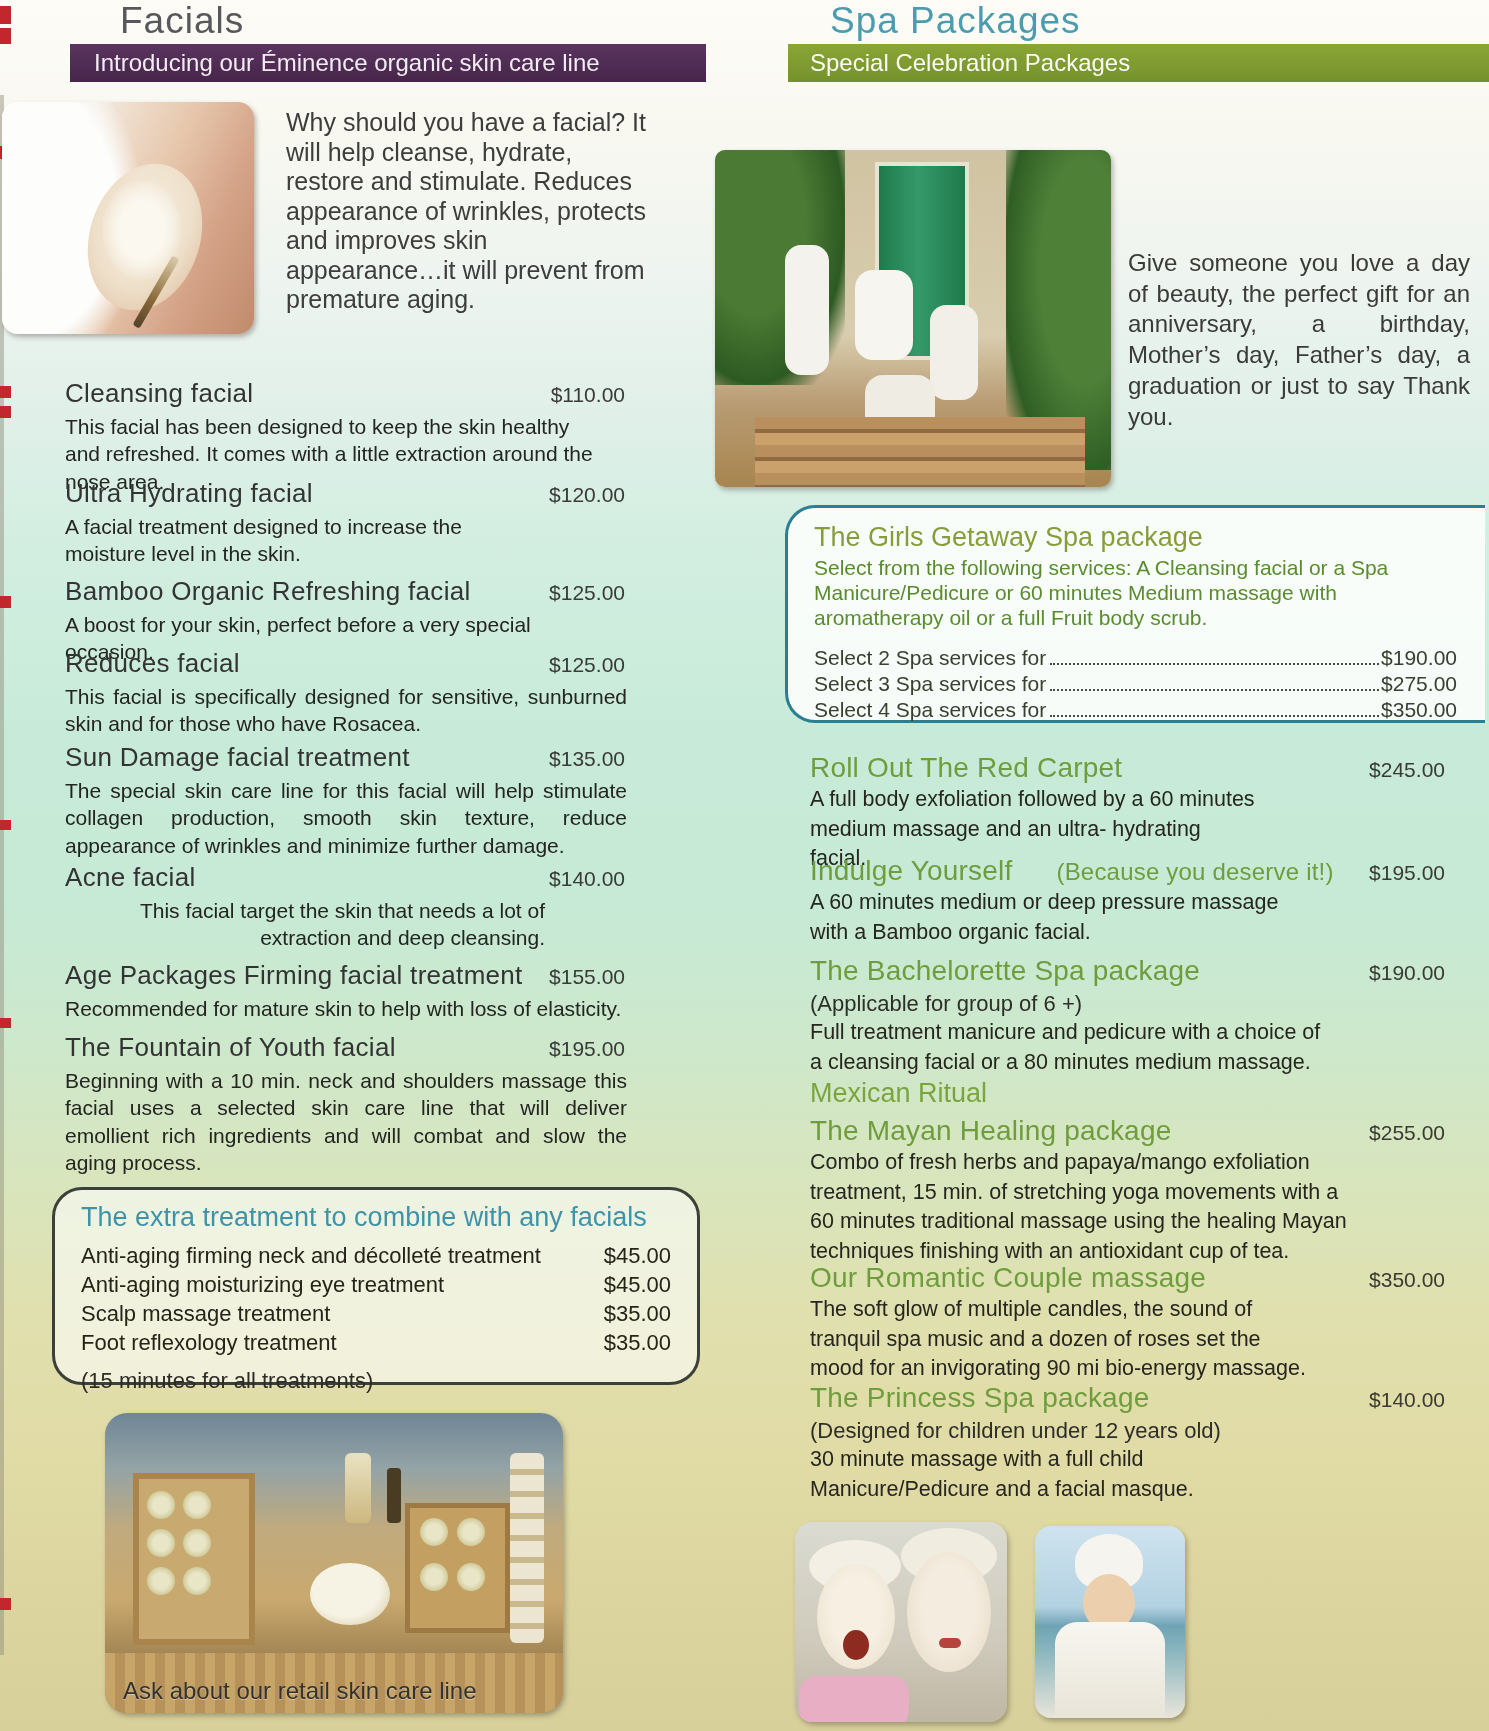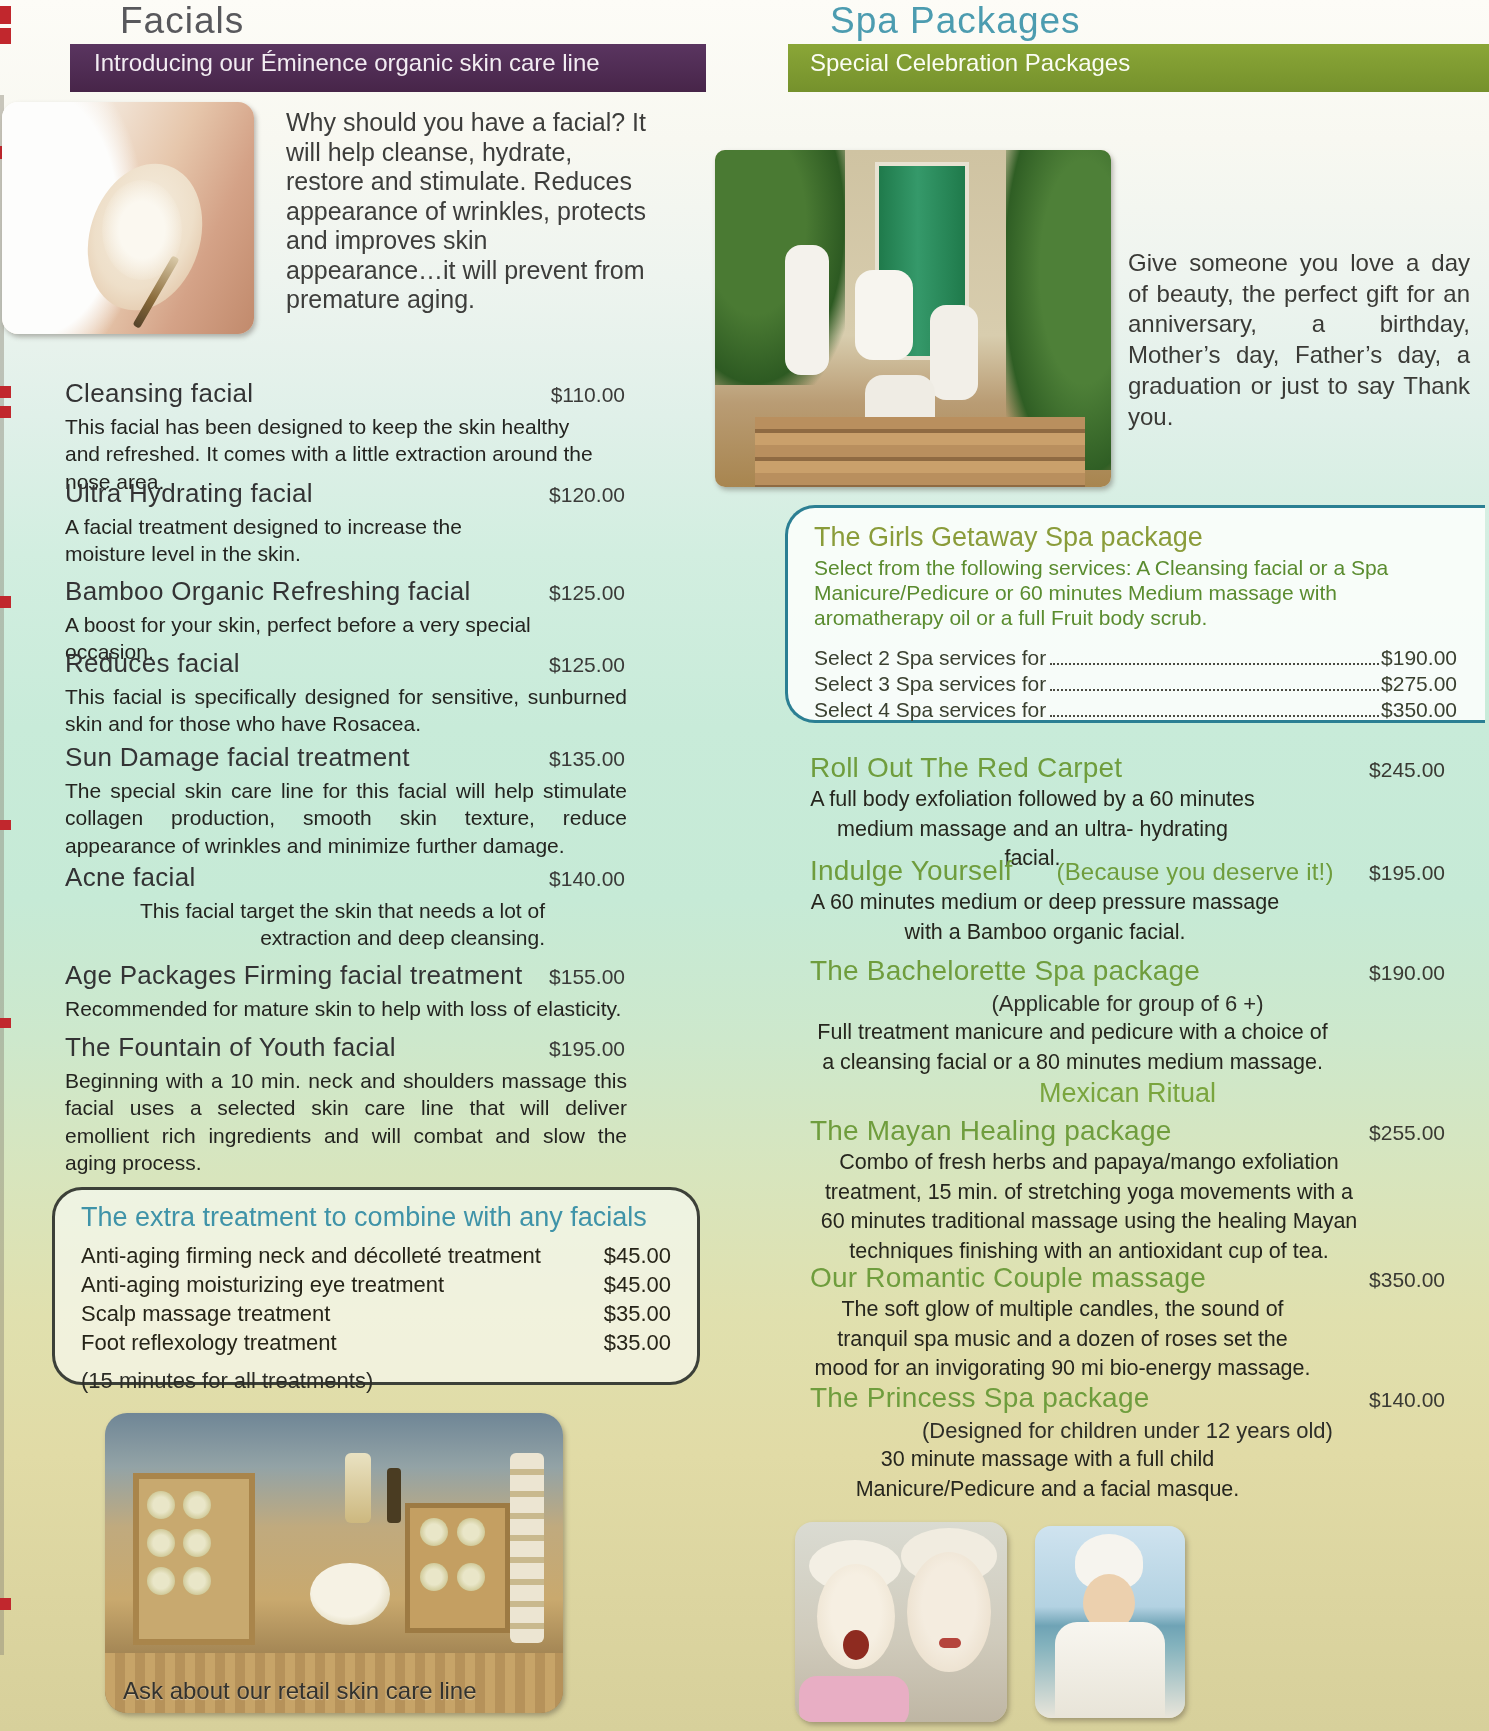--- a/index.html
+++ b/index.html
@@ -8,31 +8,31 @@
     font-family:"Liberation Sans","DejaVu Sans",sans-serif;
     background:linear-gradient(180deg,
       #fdfcf7 0%, #f8f8f1 8%, #eef4ef 16%, #e0f0e9 24%,
       #d2eee0 32%, #c8ebd9 42%, #c6ead6 52%, #cde8cc 60%,
       #d8e5bd 68%, #e0e0ae 76%, #e1dba6 84%, #dcd5a0 92%, #d7d09b 100%);
   }
   .abs{position:absolute;}
   
   .col-title{font-size:37px;letter-spacing:1px;color:#58585c;}
   .col-title.teal{color:#4c9cb0;}
-  .banner{height:48px;line-height:38px;color:#f2ecf2;font-size:24px;white-space:nowrap;overflow:hidden;}
+  .banner{height:38px;line-height:38px;color:#f2ecf2;font-size:24px;white-space:nowrap;overflow:hidden;}
   .banner.purple{background:linear-gradient(180deg,#5a3560,#472549);padding-left:24px;}
   .banner.green{background:linear-gradient(180deg,#8aa637,#75912c);color:#fbfdf4;padding-left:22px;}
   
   .fitem{left:65px;width:560px;}
   .fitem-head{display:flex;justify-content:space-between;align-items:baseline;}
   .fitem-name{font-size:26px;color:#333334;letter-spacing:.3px;white-space:nowrap;}
   .fitem-price{font-size:21px;color:#3a3a38;}
   .fitem-desc{font-size:21px;line-height:1.3;color:#242420;margin-top:4px;}
   .just{text-align:justify;}
-  .pitem{left:810px;width:635px;text-align:center;}
+  .pitem{left:810px;width:635px;}
   .pitem-head{display:flex;justify-content:space-between;align-items:baseline;}
   .pitem-name{font-size:28px;color:#6f9d3d;letter-spacing:.2px;white-space:nowrap;}
   .pitem-suffix{font-size:24px;color:#6f9d3d;margin-left:36px;}
   .pitem-kicker{font-size:27px;color:#7aa53e;margin-bottom:6px;}
   .pitem-price{font-size:21px;color:#3a3a33;}
   .pitem-note{font-size:22px;color:#2e2e28;margin-top:4px;}
   .pitem-desc{font-size:21.5px;line-height:1.38;color:#26261e;margin-top:1px;}
   
   .box{border-radius:30px;background:rgba(252,254,251,.6);}
   .extras-box{left:52px;top:1187px;width:648px;height:198px;border:3px solid #3c4038;padding:12px 26px 0 26px;box-sizing:border-box;}

